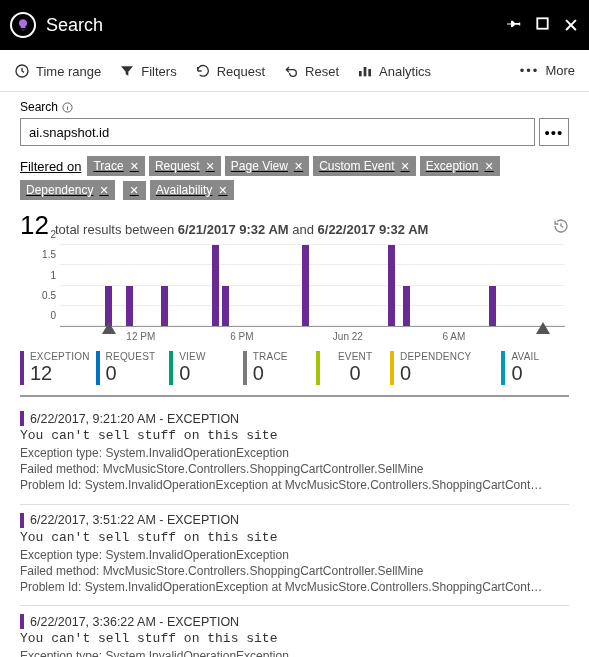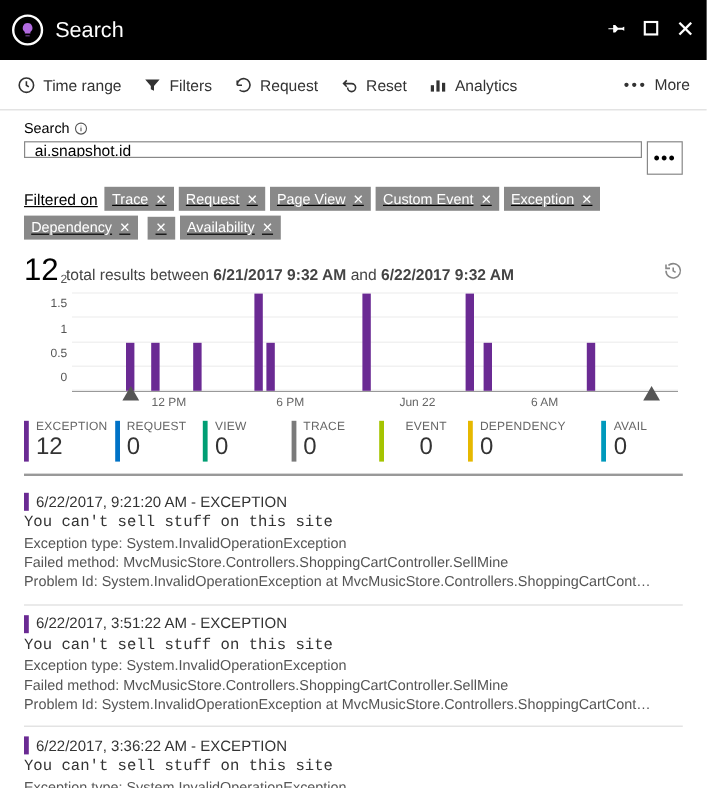--- a/index.html
+++ b/index.html
@@ -23,21 +23,21 @@
 
 
 .body { position: absolute; top: 92px; left: 0; right: 0; bottom: 0; padding: 8px 20px 0 20px; overflow-y: auto; }
 .body::-webkit-scrollbar { width: 14px; }
 .body::-webkit-scrollbar-track { background: #f0f0f0; }
 .body::-webkit-scrollbar-thumb { background: #c4c4c4; }
 
 
 .srch-lbl { font-size: 12px; margin-bottom: 4px; display: flex; align-items: center; gap: 4px; }
 .srch-row { display: flex; gap: 4px; margin-bottom: 10px; }
-.srch-row input { flex: 1; height: 14px; border: 1px solid #888; padding: 0 8px; font-size: 13px; font-family: inherit; }
+.srch-row input { flex: 1; height: 28px; border: 1px solid #888; padding: 0 8px; font-size: 13px; font-family: inherit; }
 .srch-more { width: 30px; height: 28px; border: 1px solid #888; display: flex; align-items: center; justify-content: center; cursor: pointer; font-size: 15px; letter-spacing: 1px; line-height: 1; }
 
 
 .chips { display: flex; flex-wrap: wrap; gap: 4px; align-items: center; margin-bottom: 10px; font-size: 12px; text-decoration: underline; }
 .chip-lbl { font-size: 13px; margin-right: 2px; }
 .chip { background: #898989; color: #fff; padding: 3px 6px; display: flex; align-items: center; gap: 6px; cursor: pointer; }
 .chip .x { font-size: 11px; }
 .chip.x-only { padding: 3px 7px; }
 
 

